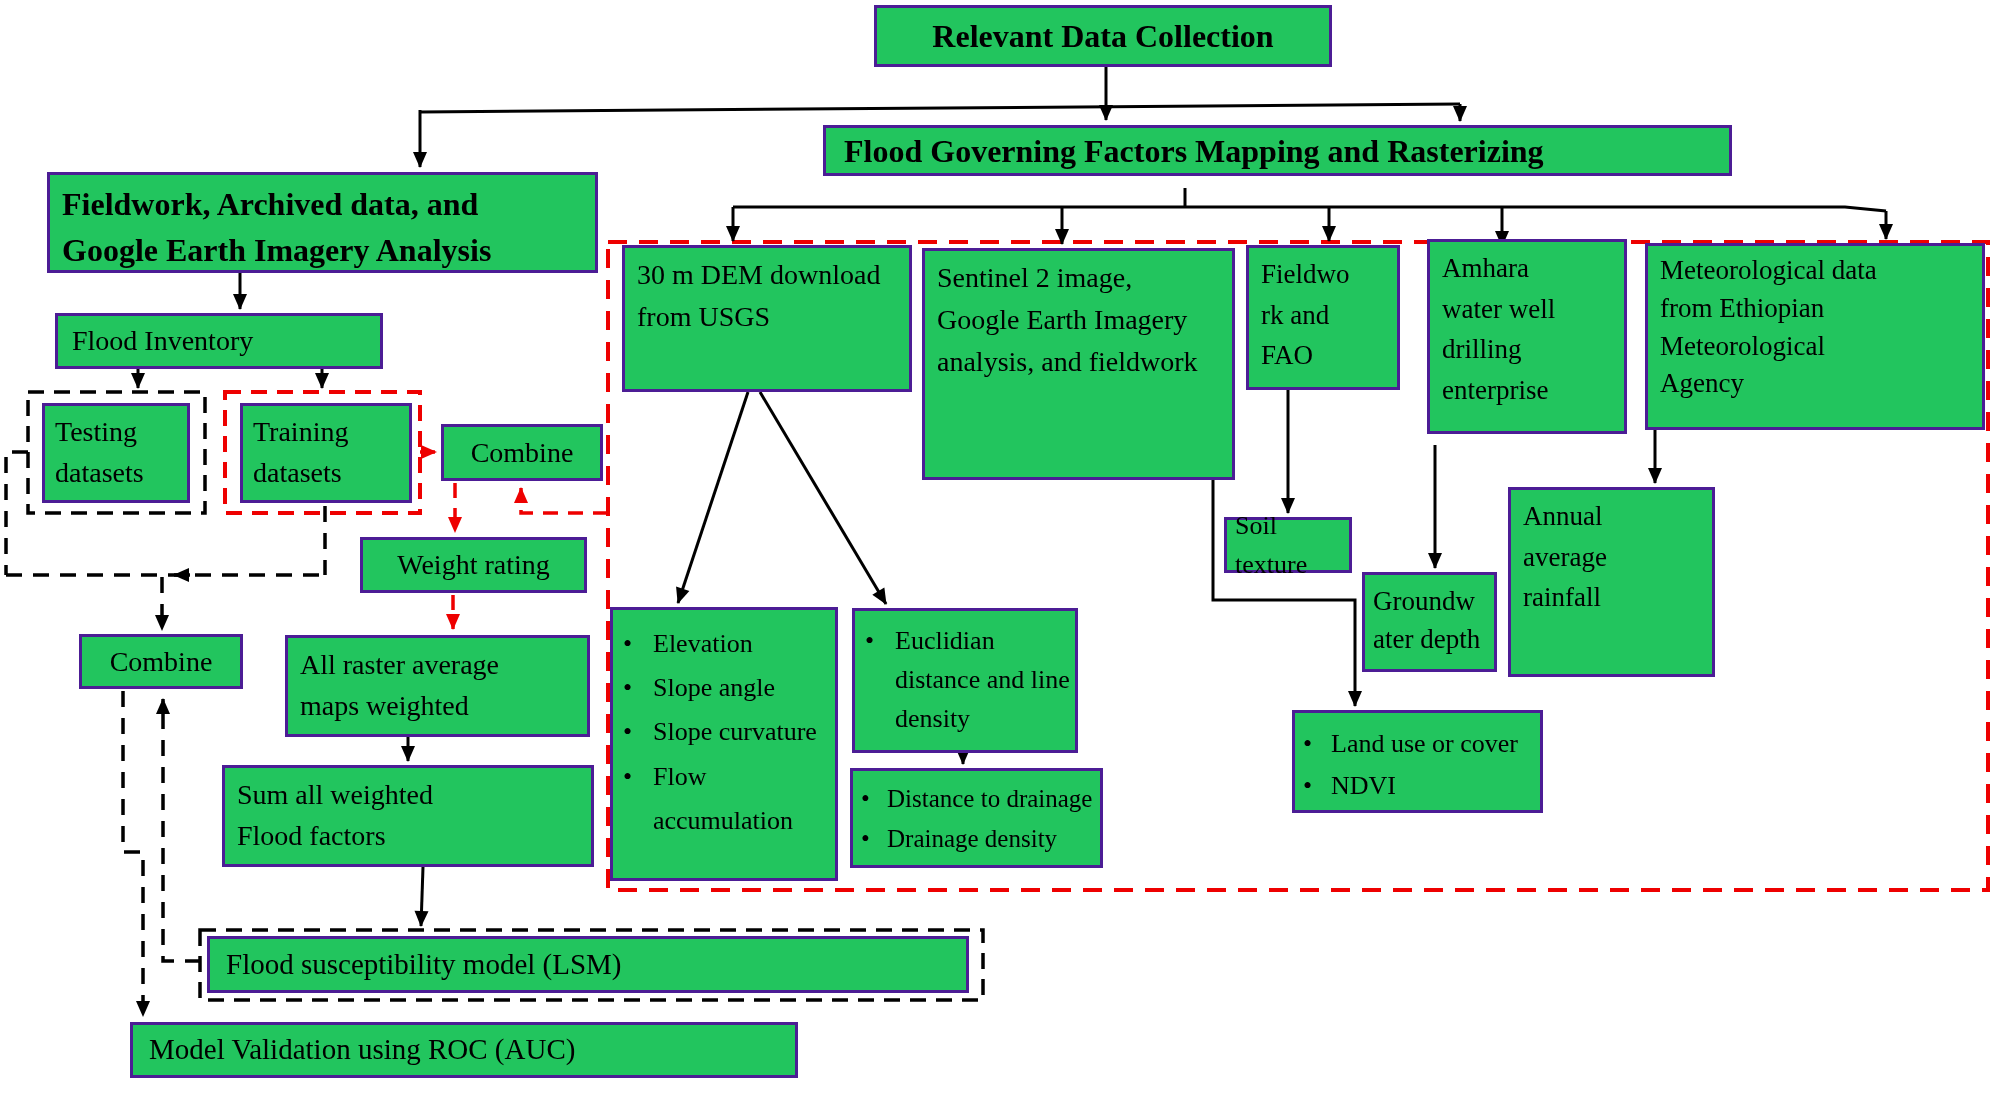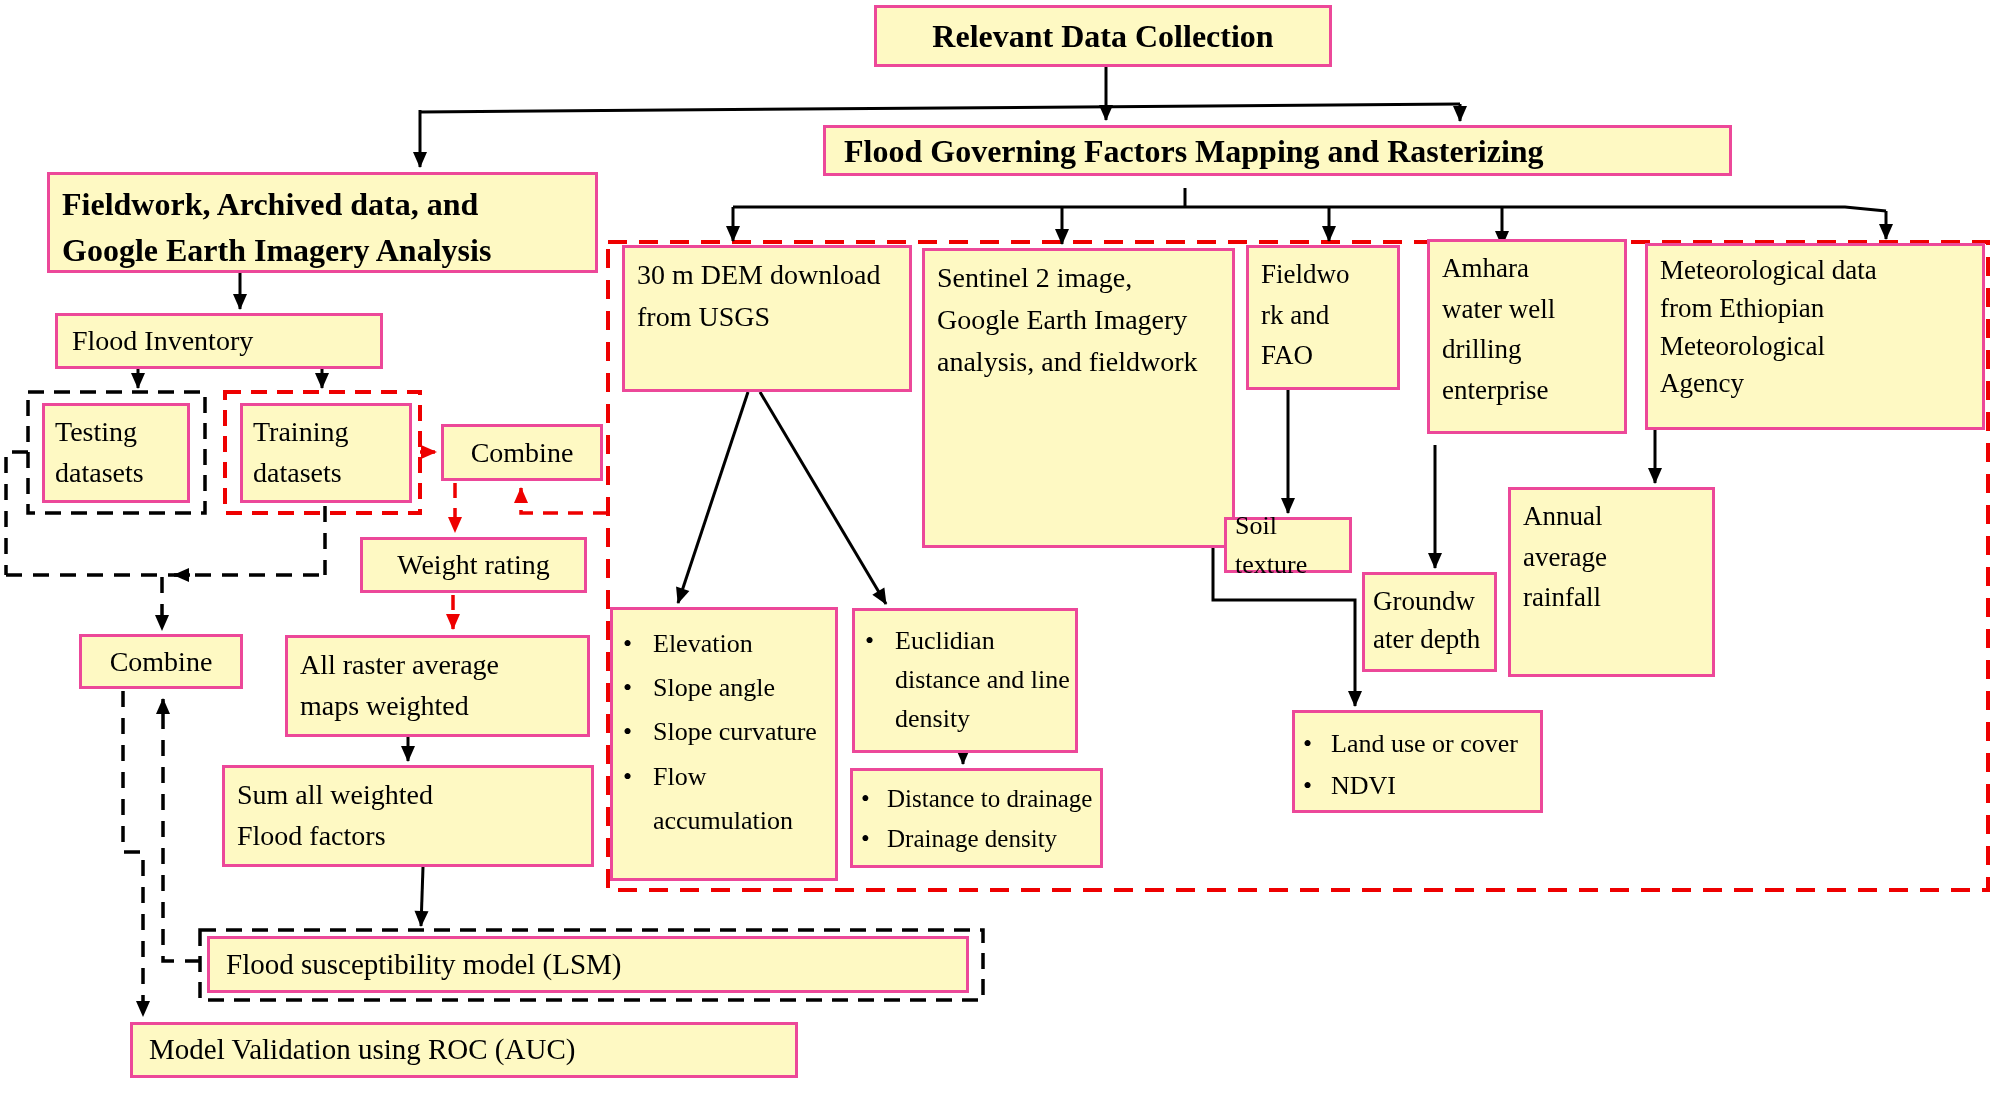--- a/index.html
+++ b/index.html
@@ -3,21 +3,21 @@
 <meta charset="utf-8">
 <style>
   html,body{margin:0;padding:0;background:#ffffff;}
   #stage{
     position:relative;width:2000px;height:1096px;background:#ffffff;
     font-family:"Liberation Serif","DejaVu Serif",serif;color:#000;
     overflow:hidden;
   }
   #wires{position:absolute;left:0;top:0;z-index:1;}
   .box{
-    position:absolute;z-index:2;background:#fef9c3;border:3px solid #ec4899;
+    position:absolute;z-index:2;background:#22c55e;border:3px solid #4c1d95;
     box-sizing:border-box;font-size:28px;line-height:1.5;
     display:flex;flex-direction:column;justify-content:flex-start;
   }
   .vcenter{justify-content:center;}
   .hcenter{align-items:center;text-align:center;}
   .bold{font-weight:bold;}
   .pad{padding:6px 12px;}
   .breakany{overflow-wrap:anywhere;word-break:break-word;}
   .blist{list-style:none;margin:0;padding:0;}
   .blist li{display:flex;align-items:flex-start;}
@@ -140,21 +140,21 @@
   </div>
 
   <div class="box vcenter" style="left:130px;top:1022px;width:668px;height:56px;padding-left:16px;font-size:29px;">
     <span>Model Validation using ROC (AUC)</span>
   </div>
 
   <div class="box pad" style="left:622px;top:245px;width:290px;height:147px;">
     <span>30 m DEM download from USGS</span>
   </div>
 
-  <div class="box pad" style="left:922px;top:248px;width:313px;height:300px;padding-right:28px;">
+  <div class="box pad" style="left:922px;top:248px;width:313px;height:232px;padding-right:28px;">
     <span>Sentinel 2 image, Google Earth Imagery analysis, and fieldwork</span>
   </div>
 
   <div class="box pad breakany" style="left:1246px;top:245px;width:154px;height:145px;padding-right:46px;font-size:27px;">
     <span>Fieldwork and FAO</span>
   </div>
 
   <div class="box pad" style="left:1427px;top:239px;width:200px;height:195px;padding-right:62px;font-size:27px;">
     <span>Amhara water well drilling enterprise</span>
   </div>

